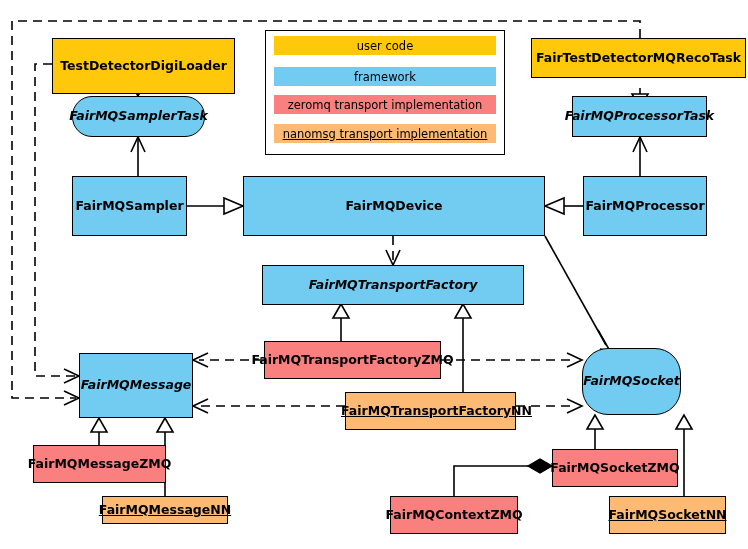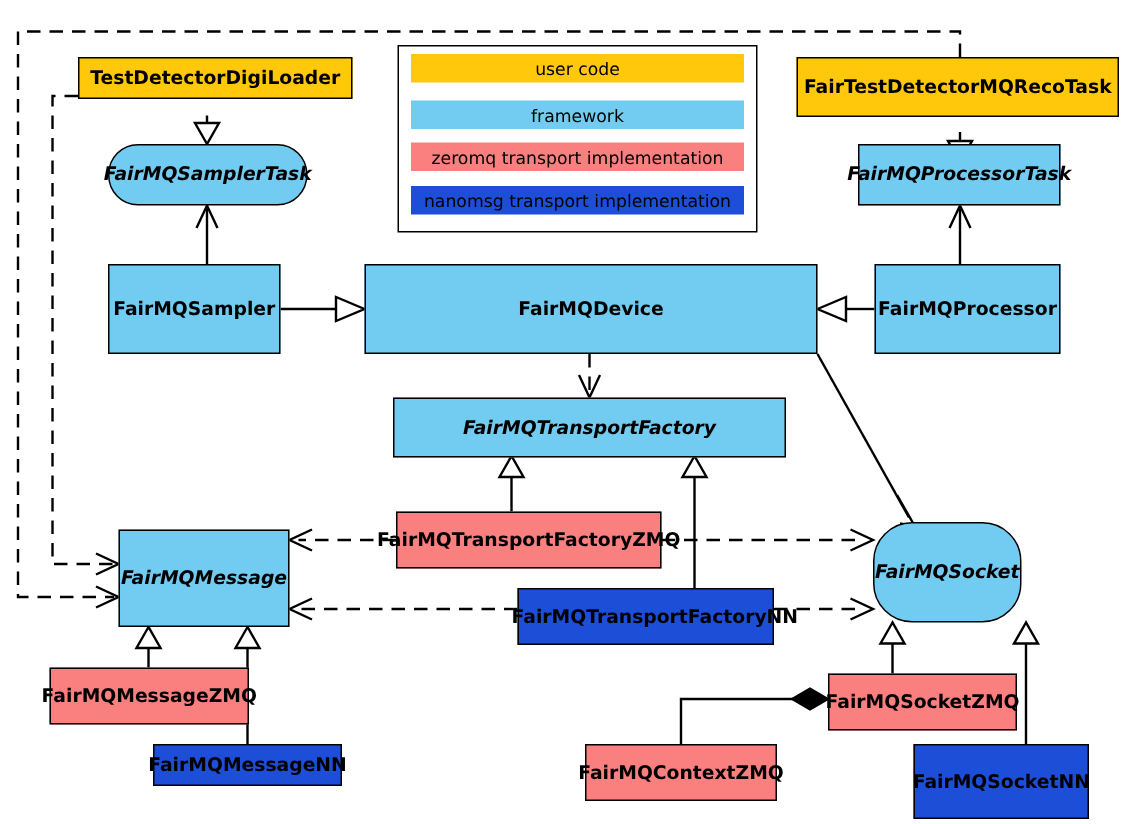--- a/index.html
+++ b/index.html
@@ -62,21 +62,21 @@
     line-height: 1.15;
   }
   .node-label {
     display: block;
     padding: 0 4px;
     white-space: nowrap;
   }
   .c-user   { background: #ffc80a; }
   .c-frame  { background: #72cbf0; }
   .c-zmq    { background: #fa7f7f; }
-  .c-nn     { background: #1d4ed8; }
+  .c-nn     { background: #fdba74; text-decoration: underline; }
   .bold     { font-weight: bold; }
   .italic   { font-style: italic; font-weight: bold; }
   .legend-box {
     position: absolute;
     box-sizing: border-box;
     background: #ffffff;
     border: 1.6px solid #000000;
   }
   .legend-row {
     position: absolute;
@@ -214,21 +214,21 @@
   </div>
 
   <div class="legend-row c-zmq" style="left:274px; top:95px; width:222px; height:19px;">
     <span>zeromq transport implementation</span>
   </div>
 
   <div class="legend-row c-nn" style="left:274px; top:124px; width:222px; height:19px;">
     <span>nanomsg transport implementation</span>
   </div>
 
-  <div class="node c-user" style="left:52px; top:38px; width:183px; height:28px; font-size:12.5px;">
+  <div class="node c-user" style="left:52px; top:38px; width:183px; height:56px; font-size:12.5px;">
     <span class="node-label bold">TestDetectorDigiLoader</span>
   </div>
 
   <div class="node c-user" style="left:531px; top:38px; width:215px; height:40px; font-size:12.5px;">
     <span class="node-label bold">FairTestDetectorMQRecoTask</span>
   </div>
 
   <div class="node c-frame" style="left:72px; top:96px; width:133px; height:41px; font-size:12.5px;border-radius:20px;">
     <span class="node-label italic">FairMQSamplerTask</span>
   </div>
@@ -274,21 +274,21 @@
   </div>
 
   <div class="node c-nn" style="left:102px; top:496px; width:126px; height:28px; font-size:12.5px;">
     <span class="node-label bold">FairMQMessageNN</span>
   </div>
 
   <div class="node c-zmq" style="left:552px; top:449px; width:126px; height:38px; font-size:12.5px;">
     <span class="node-label bold">FairMQSocketZMQ</span>
   </div>
 
-  <div class="node c-nn" style="left:609px; top:496px; width:117px; height:50px; font-size:12.5px;text-align:center;">
+  <div class="node c-nn" style="left:609px; top:496px; width:117px; height:38px; font-size:12.5px;text-align:center;">
     <span class="node-label bold">FairMQSocketNN</span>
   </div>
 
   <div class="node c-zmq" style="left:390px; top:496px; width:128px; height:38px; font-size:12.5px;">
     <span class="node-label bold">FairMQContextZMQ</span>
   </div>
 
 </div>
 
 </body></html>

